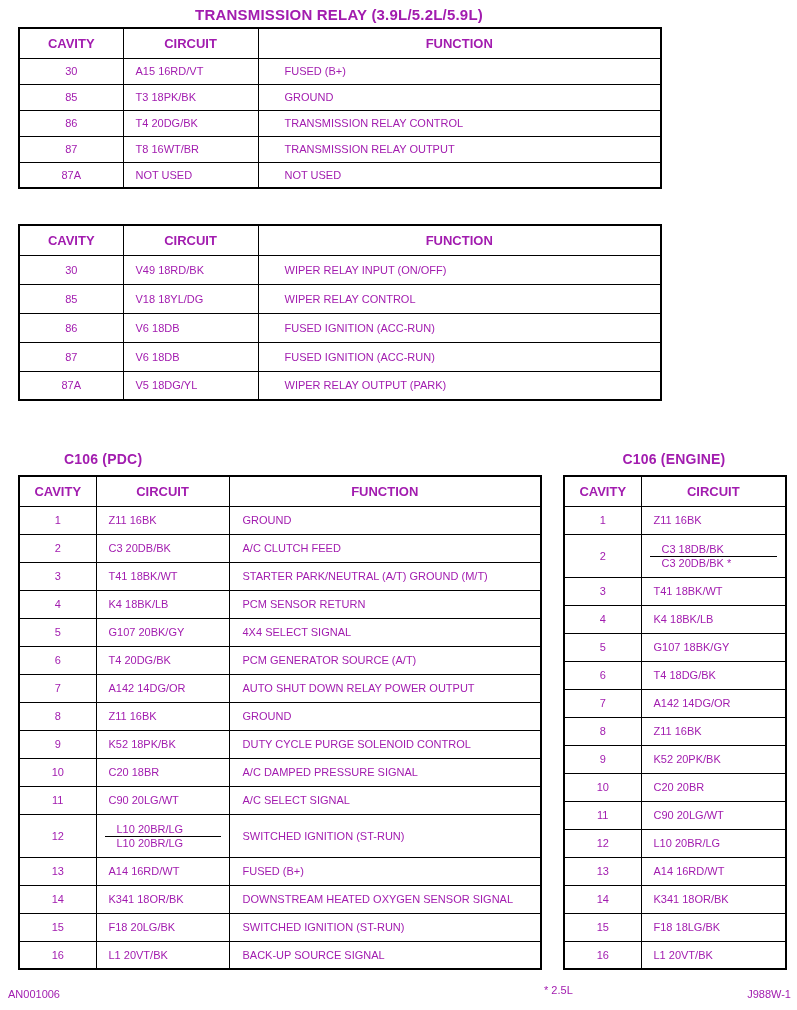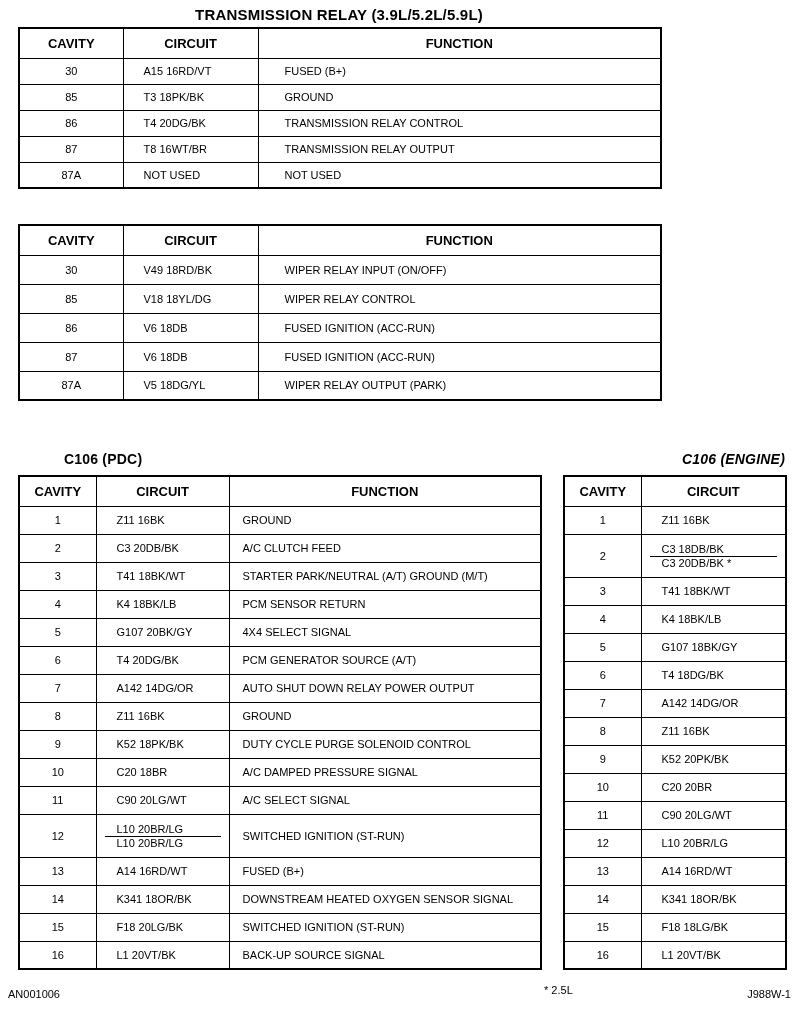--- a/index.html
+++ b/index.html
@@ -1,21 +1,21 @@
 <!DOCTYPE html>
 <html><head>
 <meta charset="utf-8">
 <style>
   * { margin:0; padding:0; box-sizing:border-box; }
   html,body { background:#ffffff; }
   .page {
     position:relative;
     width:797px; height:1010px;
     background:#ffffff;
-    color:#000000;
+    color:#a21caf;
     font-family:"Liberation Sans", sans-serif;
     overflow:hidden;
   }
   .table-title {
     position:absolute;
     font-weight:bold;
     font-size:15px;
     letter-spacing:0.2px;
     white-space:nowrap;
   }
@@ -30,38 +30,38 @@
   .wire-table { border:2px solid #000; }
   .wire-table th {
     font-size:13px;
     font-weight:bold;
     text-align:center;
     height:30px;
     margin-left:16px;
   }
   .wire-table td { font-size:11px; vertical-align:middle; }
   td.cavity { text-align:center; }
-  td.circuit { padding-left:20px; }
+  td.circuit { padding-left:12px; }
   td.circuit.split { padding:8px; }
   .circuit-line { height:13px; line-height:13px; padding-left:12px; }
   .circuit-line + .circuit-line { border-top:1px solid #000; }
   td.function { padding-left:26px; }
 
   .t-relay1 tbody td { height:26px; }
   .t-relay2 tbody td { height:29px; }
   .t-c106 tbody td { height:28px; }
   .t-c106 td.function { padding-left:13px; }
 
   .title-transmission { top:6px;   left:18px;  width:642px; text-align:center; }
   .table-transmission { top:27px;  left:18px;  width:642px; }
   .title-wiper        { top:202px; left:18px;  width:642px; text-align:center; }
   .table-wiper        { top:224px; left:18px;  width:642px; }
   .title-pdc          { top:451px; left:64px;text-align:center; }
   .table-pdc          { top:475px; left:18px;  width:522px; }
-  .title-engine       { top:451px; left:563px; width:222px; text-align:right;font-style:italic; }
+  .title-engine       { top:451px; left:563px; width:222px; text-align:center; }
   .table-engine       { top:475px; left:563px; width:222px; }
 
   .footer-item { position:absolute; font-size:11px; white-space:nowrap; }
   .footer-doc  { left:8px;  top:988px; }
   .footer-note { left:544px; top:984px;text-align:center; }
   .footer-fig  { right:6px; top:988px; }
 </style>
 </head>
 <body>
 

